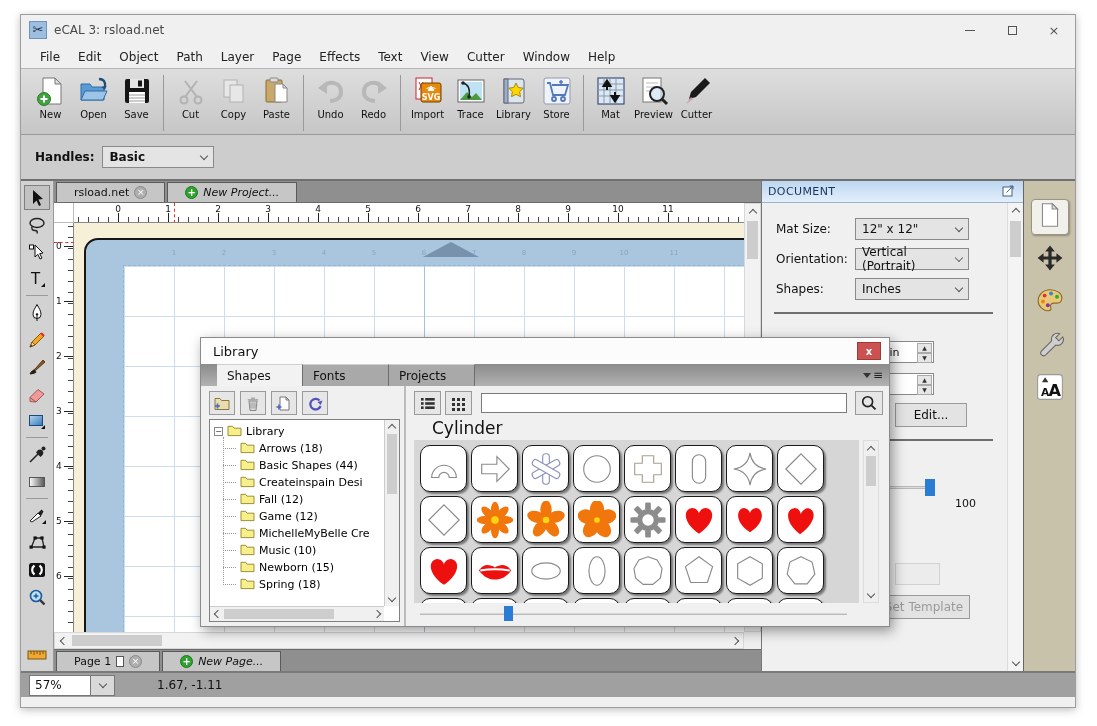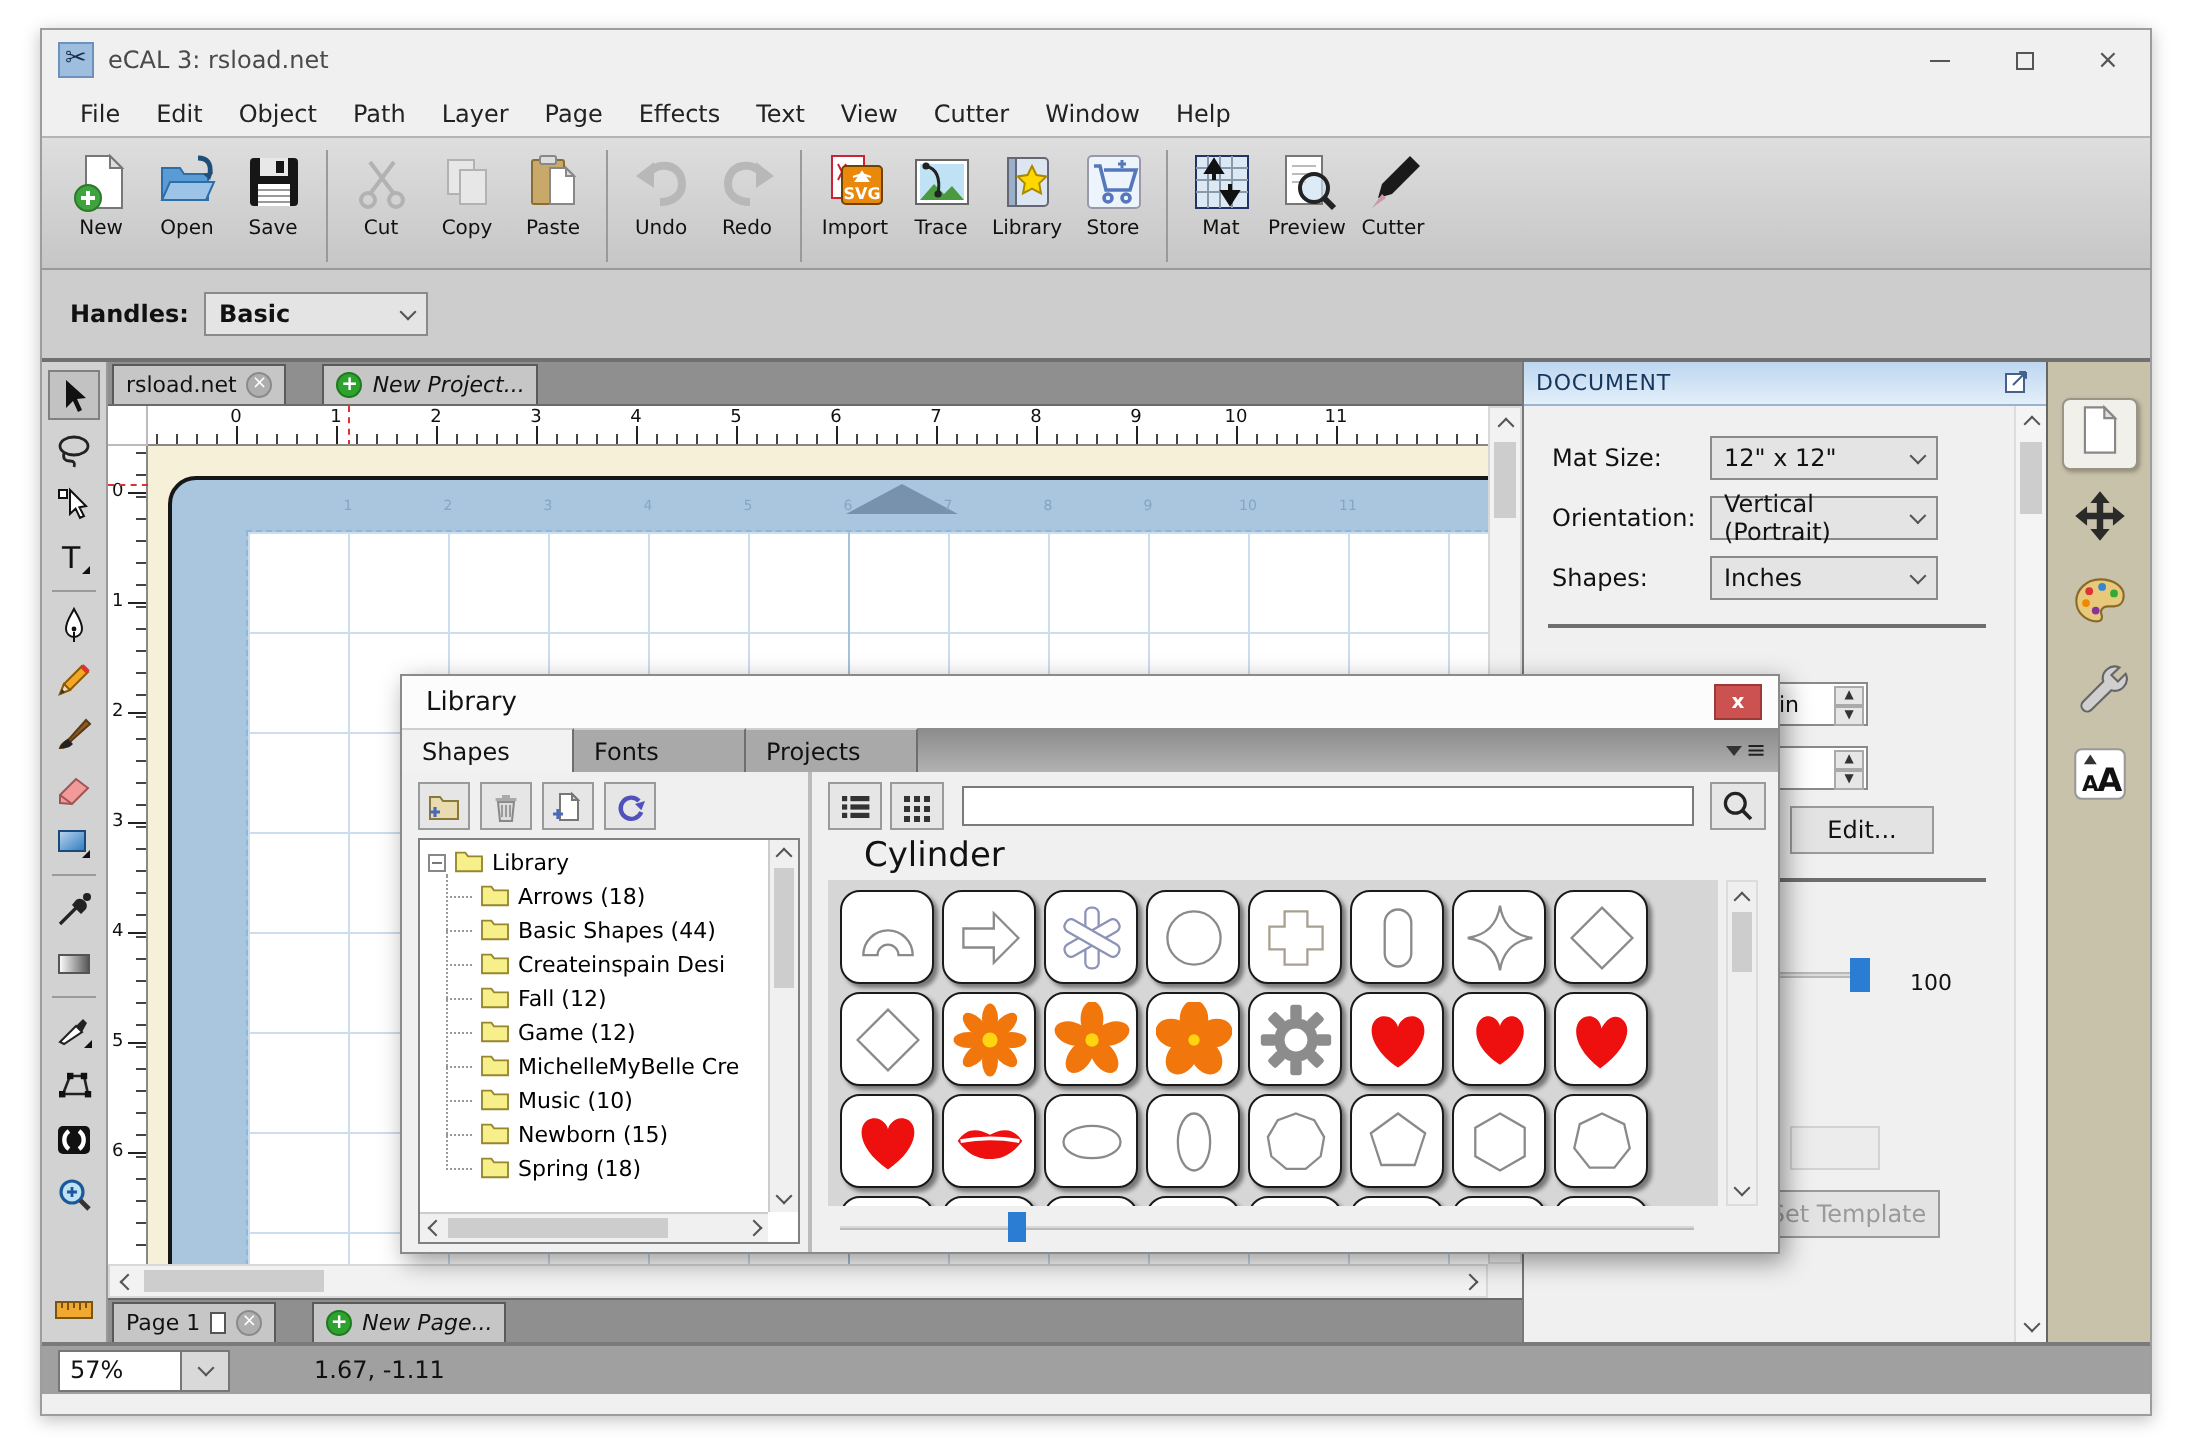--- a/index.html
+++ b/index.html
@@ -37,21 +37,21 @@
   .main{display:flex;height:490px;}
   .left-tools{width:33px;background:#d2d2d2;border-right:1px solid #999;position:relative;display:flex;flex-direction:column;align-items:center;padding-top:3px;}
   .tool-btn{width:26px;height:25px;display:flex;align-items:center;justify-content:center;margin:1px 0;border:1px solid transparent;}
   .tool-btn svg{width:20px;height:20px;}
   .tool-btn.active{background:#c2c2c2;border:1px solid #808080;}
   .tool-sep{width:22px;height:1px;background:#9a9a9a;margin:3px 0;}
   .ruler-tool{position:absolute;bottom:3px;left:3px;}
   
   .canvas-col{flex:1;display:flex;flex-direction:column;min-width:0;}
   .tabbar{height:22px;background:#8f8f8f;display:flex;align-items:flex-end;padding-left:2px;border-bottom:1px solid #6a6a6a;position:relative;}
-  .tab{height:20px;background:#c6c6c6;border:1px solid #5a5a5a;border-bottom:none;display:flex;align-items:center;padding:0 6px;margin-right:18px;font-size:11px;color:#111;gap:5px;}
+  .tab{height:20px;background:#c6c6c6;border:1px solid #5a5a5a;border-bottom:none;display:flex;align-items:center;padding:0 17px;margin-right:2px;font-size:11px;color:#111;gap:5px;}
   .tab .new-label{font-style:italic;}
   .circle-x{width:13px;height:13px;border-radius:50%;background:#aeaeae;border:1px solid #8a8a8a;color:#fff;font-size:9px;line-height:11px;text-align:center;}
   .circle-plus{width:13px;height:13px;border-radius:50%;background:#2fa12f;border:1px solid #1d7a1d;color:#fff;font-size:10px;line-height:11px;text-align:center;font-weight:bold;}
   .page-glyph{width:8px;height:11px;border:1px solid #555;background:#fff;}
   .canvas-area{flex:1;position:relative;background:#efefef;}
   .h-ruler{position:absolute;left:20px;top:0;right:17px;height:20px;background:#fff;border-bottom:1px solid #888;overflow:hidden;background-image:repeating-linear-gradient(to right,#444 0 1px,transparent 1px 10px);background-size:100% 5px;background-position:4px bottom;background-repeat:no-repeat;}
   .v-ruler{position:absolute;left:0;top:20px;width:20px;bottom:17px;background:#fff;border-right:1px solid #888;overflow:hidden;background-image:repeating-linear-gradient(to bottom,#444 0 1px,transparent 1px 11px);background-size:5px 100%;background-position:right 3px;background-repeat:no-repeat;}
   .corner{position:absolute;left:0;top:0;width:20px;height:20px;background:#fff;border-right:1px solid #bbb;border-bottom:1px solid #bbb;}
   .hrt{position:absolute;top:1px;transform:translateX(-50%);font-size:9px;color:#111;}
   .hrtick{position:absolute;bottom:0;width:1px;height:9px;background:#222;}
@@ -98,21 +98,21 @@
   .statusbar{height:26px;background:#a0a0a0;border-top:2px solid #7a7a7a;display:flex;align-items:center;padding-left:8px;}
   .zoom-combo{display:flex;height:21px;}
   .zoom-input{width:62px;background:#fff;border:1px solid #777;font-size:12px;color:#111;padding:2px 5px;}
   .zoom-btn{width:24px;background:#d9d9d9;border:1px solid #777;border-left:none;display:flex;align-items:center;justify-content:center;}
   .coords{font-size:12px;color:#111;margin-left:42px;}
   
   .dialog{position:absolute;left:200px;top:337px;width:690px;height:290px;background:#f0f0f0;border:1px solid #8a8a8a;box-shadow:3px 4px 12px rgba(0,0,0,.4);z-index:50;display:flex;flex-direction:column;}
   .dlg-title{height:26px;background:#fcfcfc;display:flex;align-items:center;padding:0 8px 0 12px;}
   .dlg-title-text{font-size:13px;color:#111;}
   .dlg-close{margin-left:auto;width:24px;height:18px;background:#cb5250;border:1px solid #9c3a38;color:#fff;font-size:10px;font-weight:bold;display:flex;align-items:center;justify-content:center;}
-  .dlg-tabs{height:22px;background:linear-gradient(#8b8b8b,#b2b2b2);display:flex;align-items:stretch;position:relative;}
+  .dlg-tabs{height:22px;background:linear-gradient(#8b8b8b,#b2b2b2);display:flex;align-items:stretch;position:relative;padding-left:16px;}
   .dlg-tab{padding:0 10px;min-width:86px;font-size:12px;color:#111;display:flex;align-items:center;border-right:1px solid #6e6e6e;background:#a9a9a9;border-top:1px solid #cfcfcf;}
   .dlg-tab.active{background:#f2f2f2;}
   .dlg-menu-btn{position:absolute;right:6px;top:4px;display:flex;align-items:center;gap:2px;color:#222;}
   .tri-down{width:0;height:0;border-left:4px solid transparent;border-right:4px solid transparent;border-top:5px solid #333;}
   .dlg-body{flex:1;display:flex;min-height:0;}
   .dlg-left{width:205px;border-right:2px solid #bbb;display:flex;flex-direction:column;padding:5px 4px 4px 8px;}
   .mini-toolbar{display:flex;gap:5px;margin-bottom:4px;}
   .mini-btn{width:26px;height:24px;background:#e6e6e6;border:1px solid #9a9a9a;display:flex;align-items:center;justify-content:center;}
   .mini-btn svg{width:18px;height:17px;}
   .tree-box{flex:1;background:#fff;border:1px solid #808080;position:relative;overflow:hidden;font-size:11px;}
@@ -648,21 +648,21 @@
       </div>
 
       <div class="btn" style="position:absolute;left:133px;top:222px;width:72px;height:24px;">
           <span>Edit...</span>
         </div>
 
       <div class="divider" style="top:258px;"></div>
 
       <div class="slider-track" style="left:90px;top:305px;width:82px;"></div>
       <div class="slider-thumb" style="left:163px;top:298px;"></div>
-      <span class="small" style="position:absolute;left:193px;top:304px;">100</span>
+      <span class="small" style="position:absolute;left:193px;top:316px;">100</span>
 
       <div class="btn" style="position:absolute;left:133px;top:382px;width:45px;height:22px;background:#ececec;border-color:#d2d2d2;"></div>
       <div class="btn" style="position:absolute;left:116px;top:414px;width:92px;height:24px;color:#9a9a9a;">
           <span>Set Template</span>
         </div>
 
       <div class="doc-scroll">
         <div class="scroll-btn" style="top:0;left:0;">
             <span class="chev chev-up"></span>
           </div>

